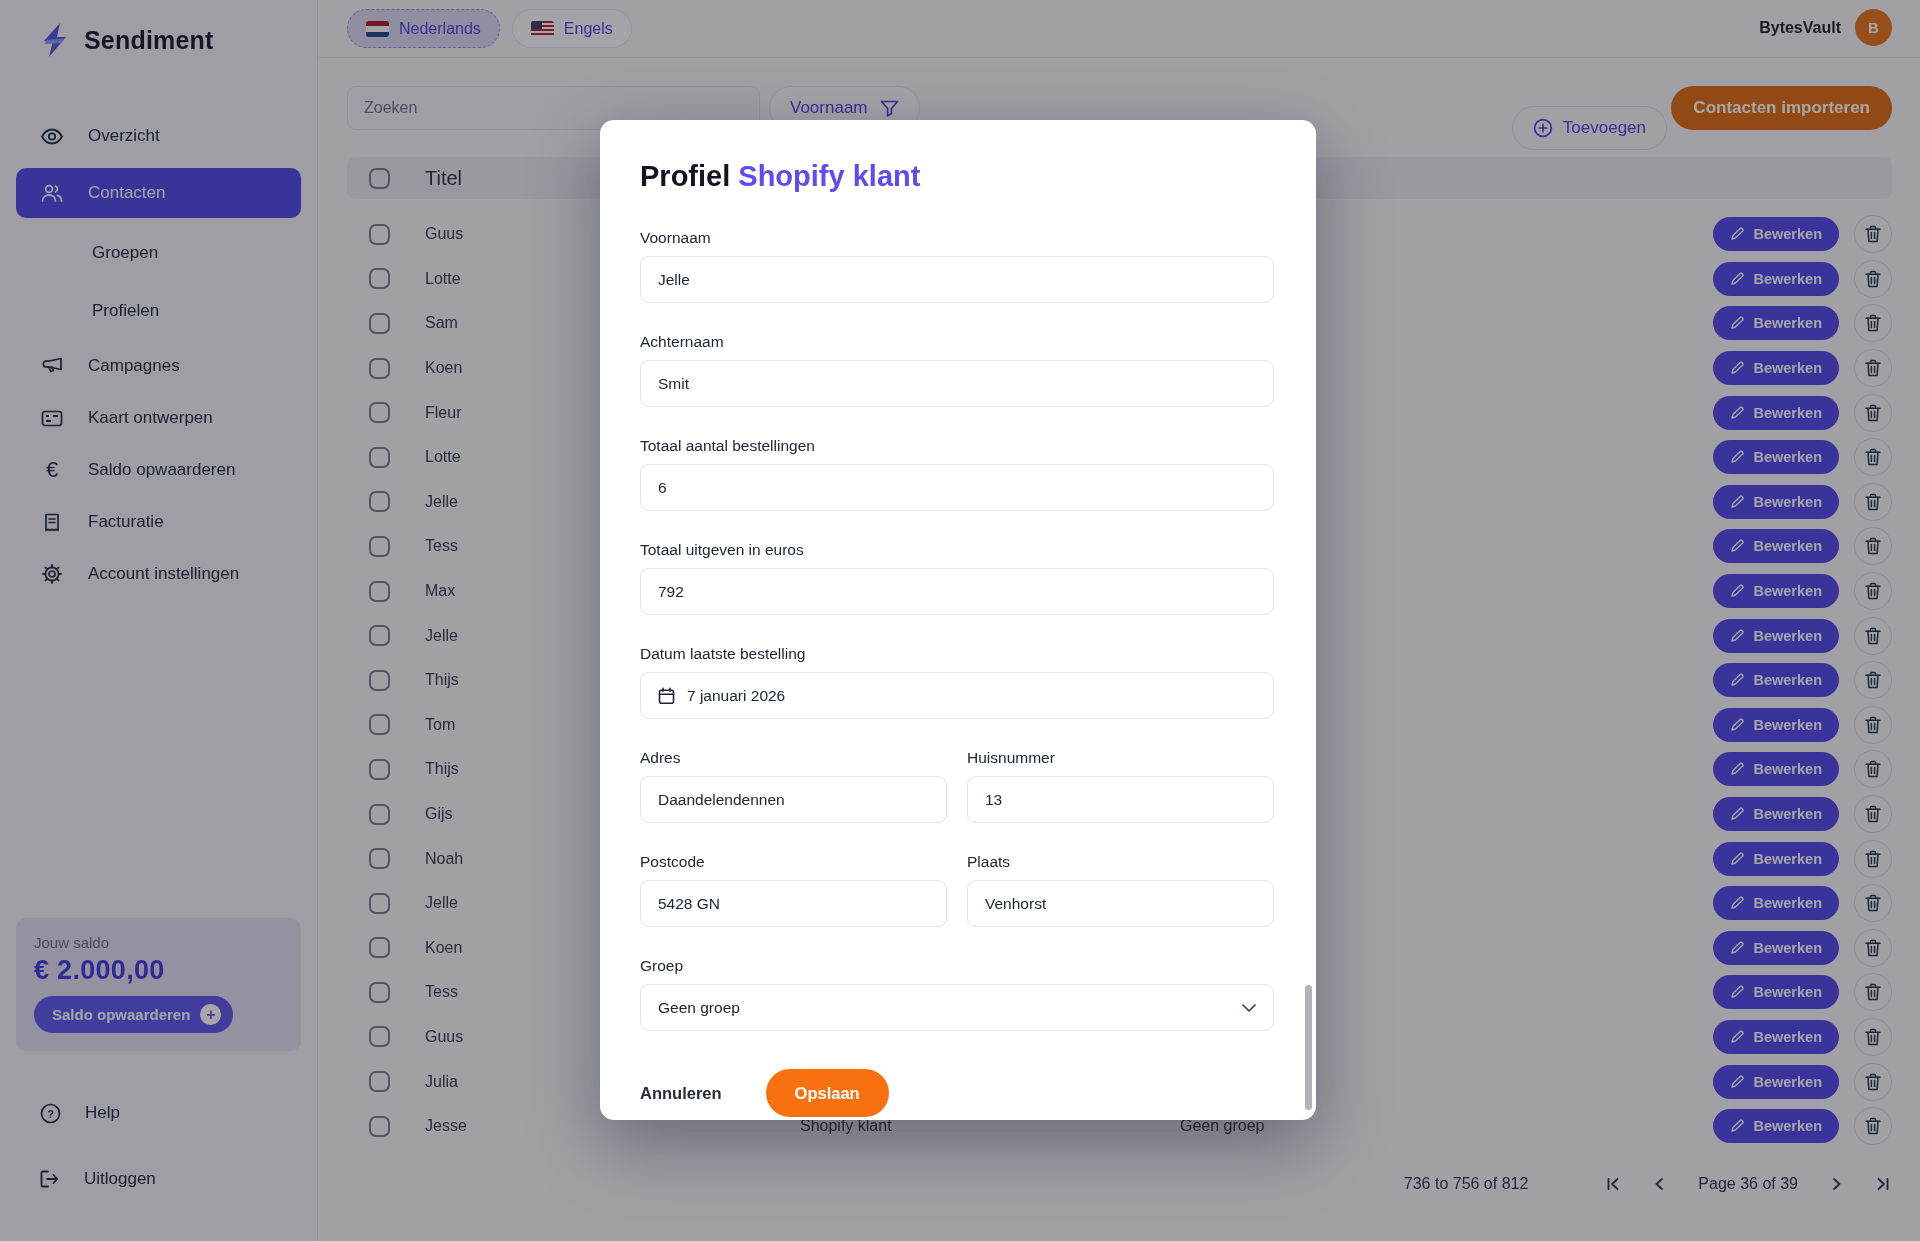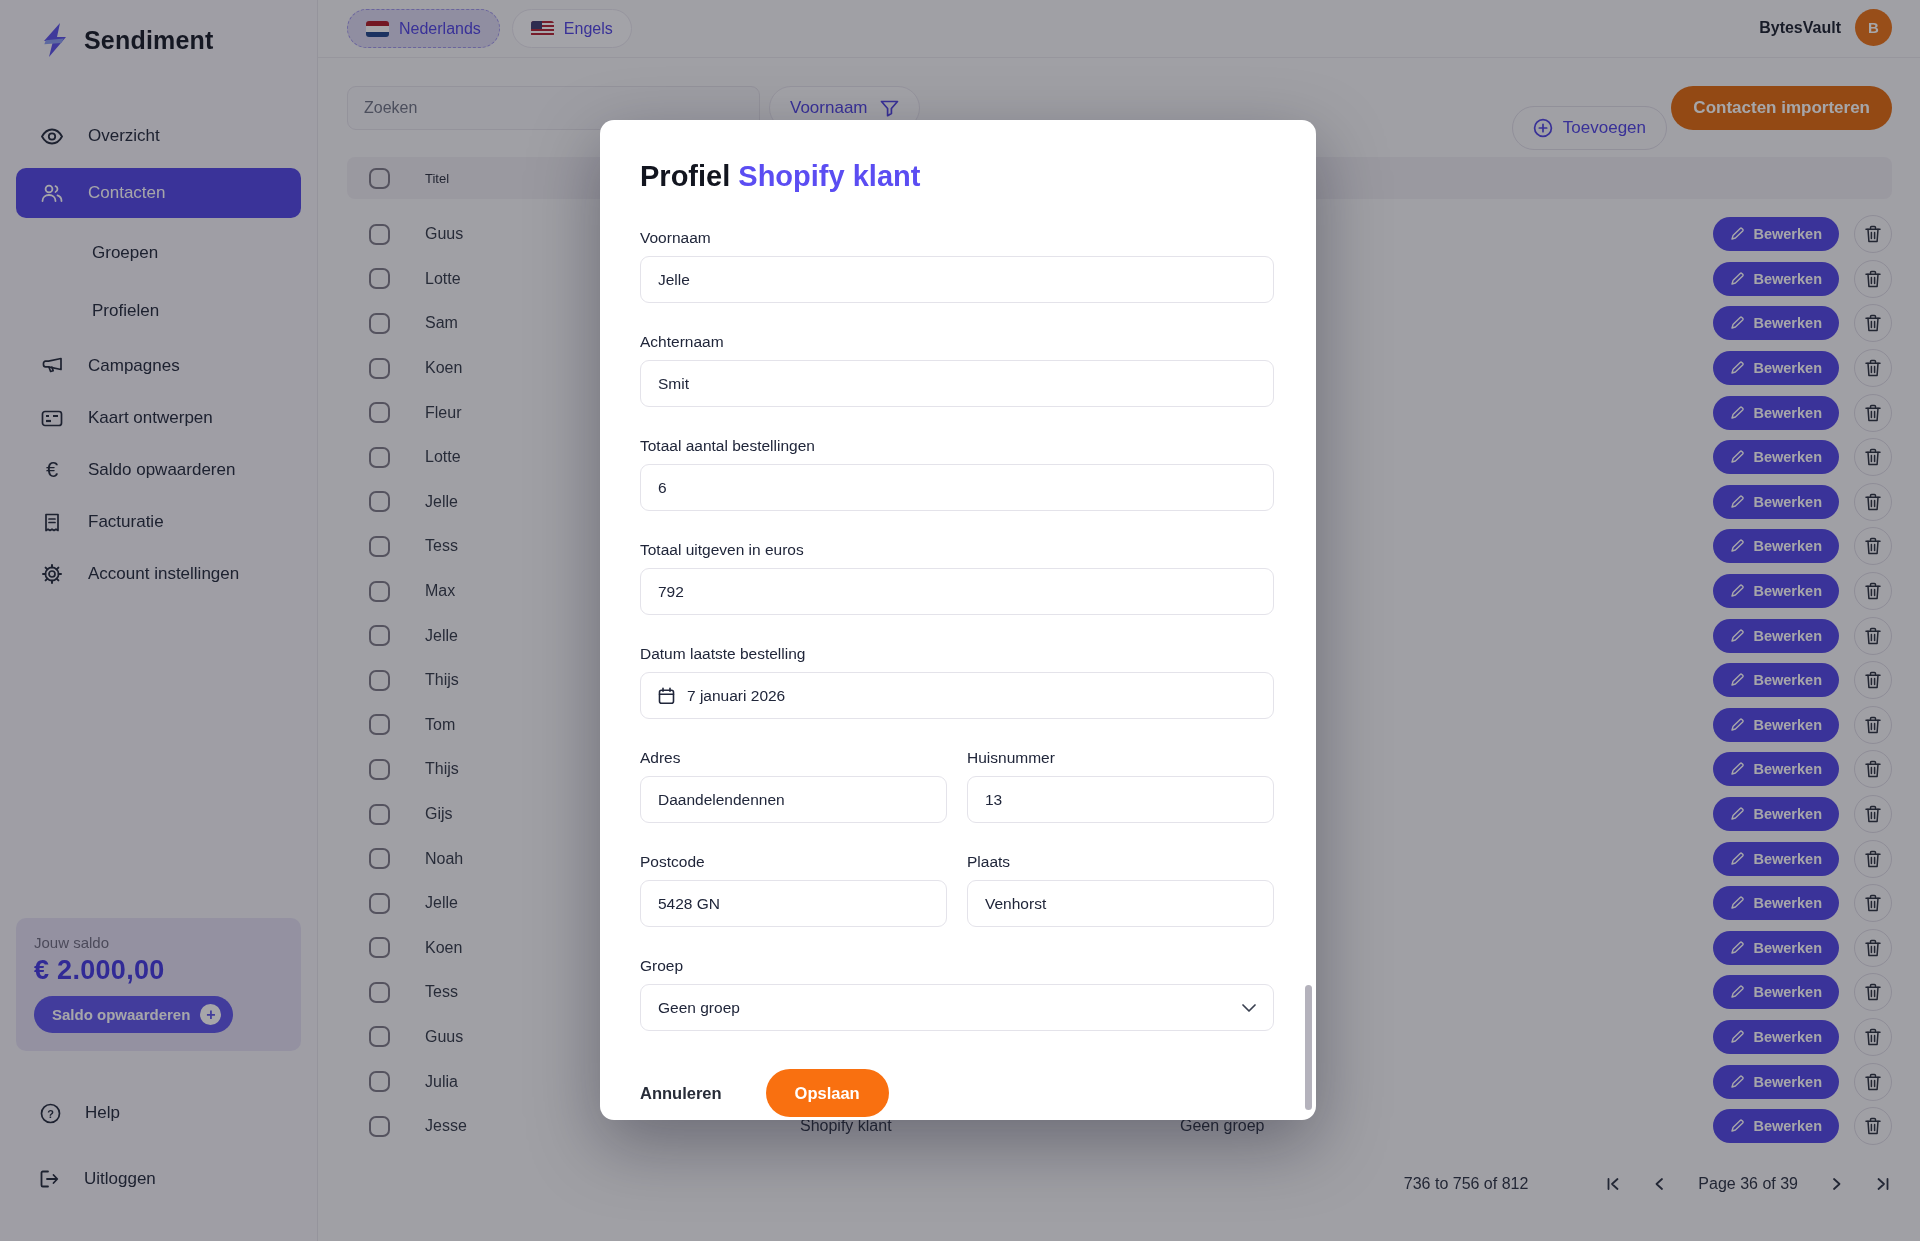--- a/index.html
+++ b/index.html
@@ -64,21 +64,21 @@
     border-radius:22px; font-size:17px; color:#4f43e3; cursor:pointer;margin-top:20px; }
   .import-btn { position:absolute; right:28px; top:86px; height:44px; padding:0 22px;
     background:#e06a10; border:none; border-radius:22px; font-size:17px; font-weight:700;
     color:#fff; cursor:pointer; }
 
   
   .table-header { position:absolute; left:29px; right:28px; top:157px; height:42px;
     background:#eceaf1; border-radius:8px; display:flex; align-items:center; padding-left:22px; }
   .checkbox { width:21px; height:21px; border:2px solid #7c7a88; border-radius:7px;
     flex:0 0 auto; cursor:pointer; }
-  .table-header .col-title { margin-left:35px; font-size:13px; color:#2b3040; }
+  .table-header .col-title { margin-left:35px; font-size:20px; color:#2b3040; }
   .rows { position:absolute; left:29px; right:28px; top:212px; }
   .table-row { display:flex; align-items:center; height:44.6px; padding-left:22px; }
   .cell-name { margin-left:35px; width:375px; font-size:16px; color:#333a4a; }
   .cell-profile { width:380px; font-size:16px; color:#333a4a; }
   .cell-group { flex:1; font-size:16px; color:#333a4a; }
   .edit-btn { display:flex; align-items:center; gap:9px; height:34px; padding:0 17px;
     background:#5246e5; color:#fff; border:none; border-radius:17px; font-size:14.5px;
     font-weight:700; cursor:pointer; }
   .trash-btn { width:38px; height:38px; margin-left:15px; border-radius:50%;
     border:1px solid #d9d7e2; background:transparent; display:flex; align-items:center;

